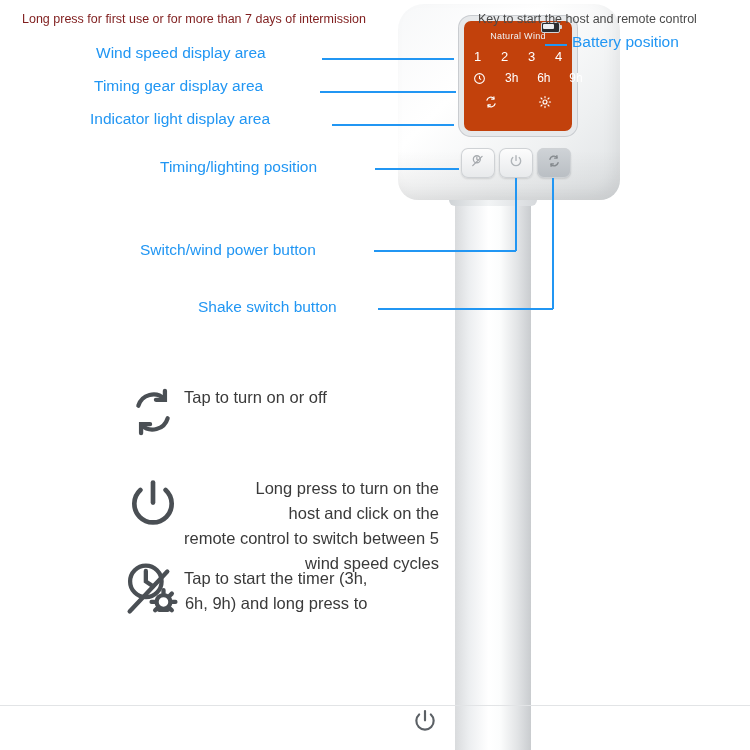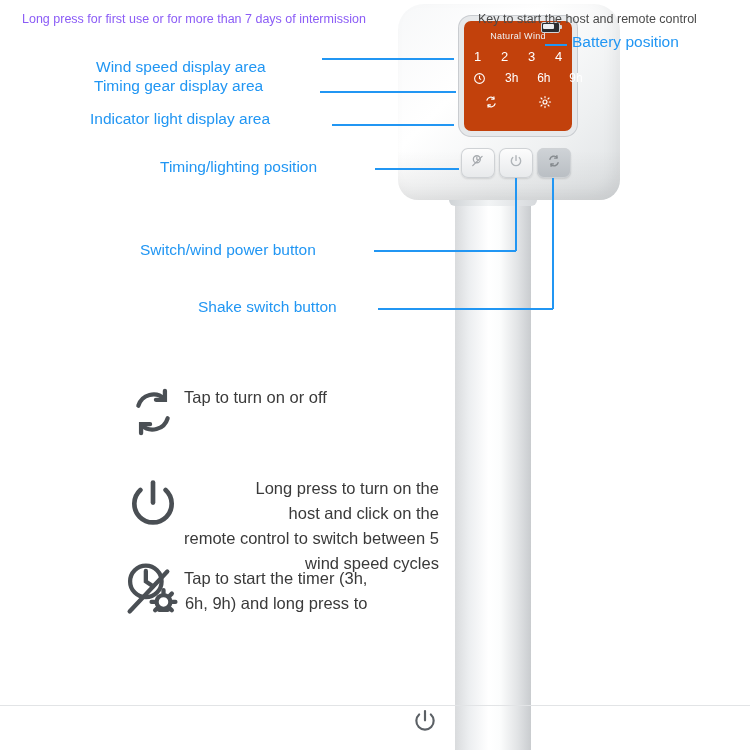--- a/index.html
+++ b/index.html
@@ -104,21 +104,21 @@
   }
   .legend-text div{white-space:nowrap;}
 
   
   .footer{
     position:absolute;left:0;bottom:0;width:750px;height:44px;
     border-top:1px solid #e2e4e6;
     display:flex;align-items:center;
   }
   .footer-left{
-    position:absolute;left:22px;top:12px;font-size:12.5px;color:#8b5cf6;white-space:nowrap;
+    position:absolute;left:22px;top:12px;font-size:12.5px;color:#7f1d1d;white-space:nowrap;
   }
   .footer-icon{position:absolute;left:412px;top:708px;}
   .footer-right{
     position:absolute;left:478px;top:12px;font-size:12.5px;color:#4a4a4a;white-space:nowrap;
   }
 </style>
 </head>
 <body>
 
 <div class="stage">
@@ -206,21 +206,21 @@
   <div class="lead" style="left:545px;top:44px;width:22px;"></div>
 
   <div class="lead" style="left:375px;top:168px;width:84px;"></div>
 
   <div class="lead" style="left:374px;top:250px;width:142px;"></div>
   <div class="lead-v" style="left:515px;top:178px;height:73px;"></div>
 
   <div class="lead" style="left:378px;top:308px;width:175px;"></div>
   <div class="lead-v" style="left:552px;top:178px;height:131px;"></div>
 
-  <div class="label" style="left:96px;top:44px;margin-top:14px;">Wind speed display area</div>
+  <div class="label" style="left:96px;top:44px;">Wind speed display area</div>
   <div class="label" style="left:94px;top:77px;">Timing gear display area</div>
   <div class="label" style="left:90px;top:110px;">Indicator light display area</div>
   <div class="label" style="left:160px;top:158px;">Timing/lighting position</div>
   <div class="label" style="left:140px;top:241px;">Switch/wind power button</div>
   <div class="label" style="left:198px;top:298px;">Shake switch button</div>
   <div class="label" style="left:572px;top:33px;">Battery position</div>
 
   <div class="legend-row" style="left:122px;top:385px;">
     <div class="legend-icon">
       <svg width="54" height="54" viewBox="0 0 24 24" fill="none" stroke="#4a4f54" stroke-width="1.9" stroke-linecap="round">

